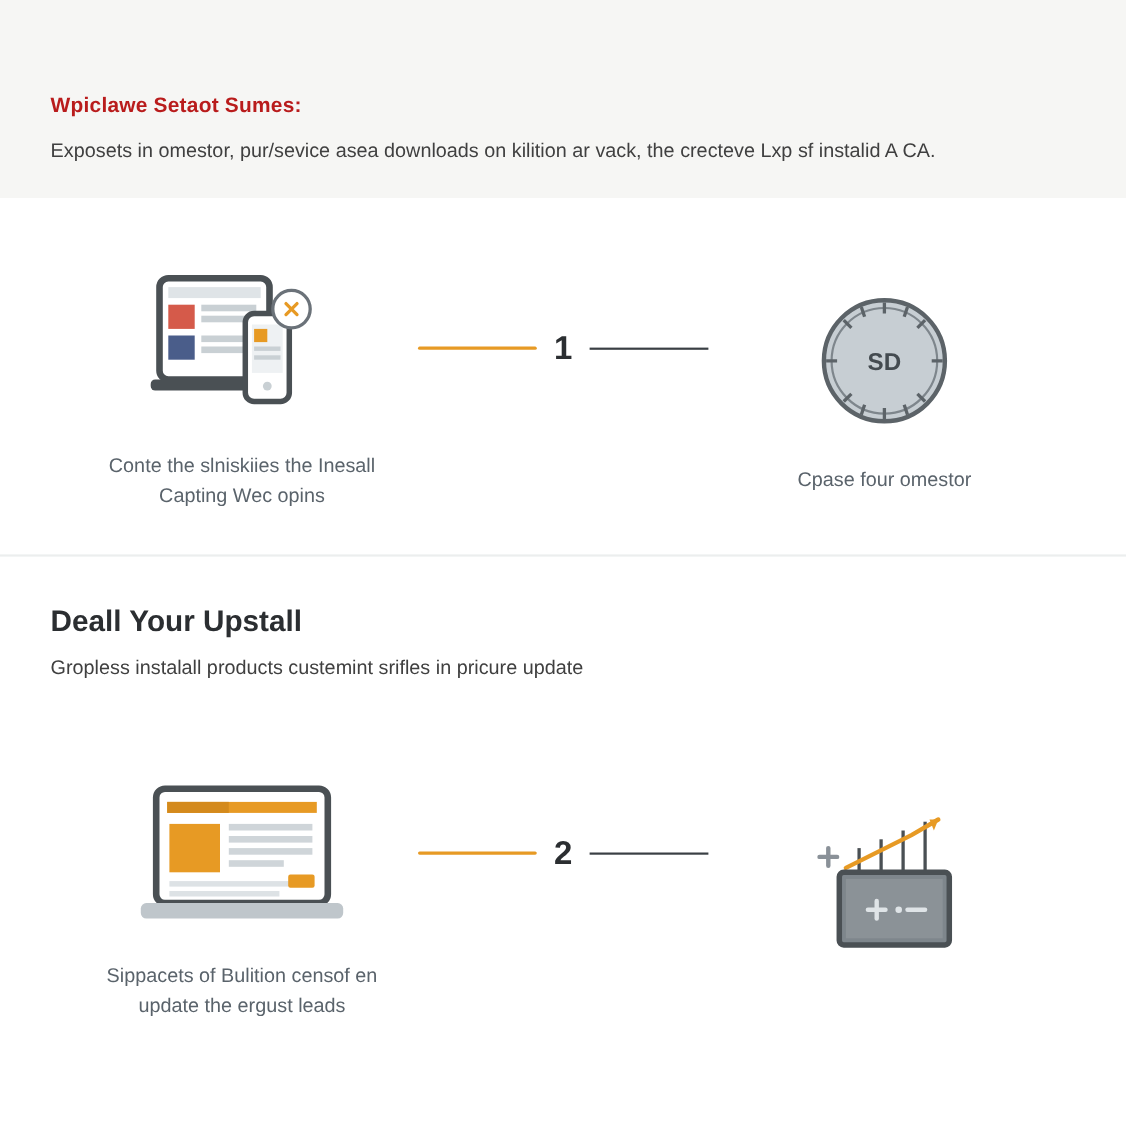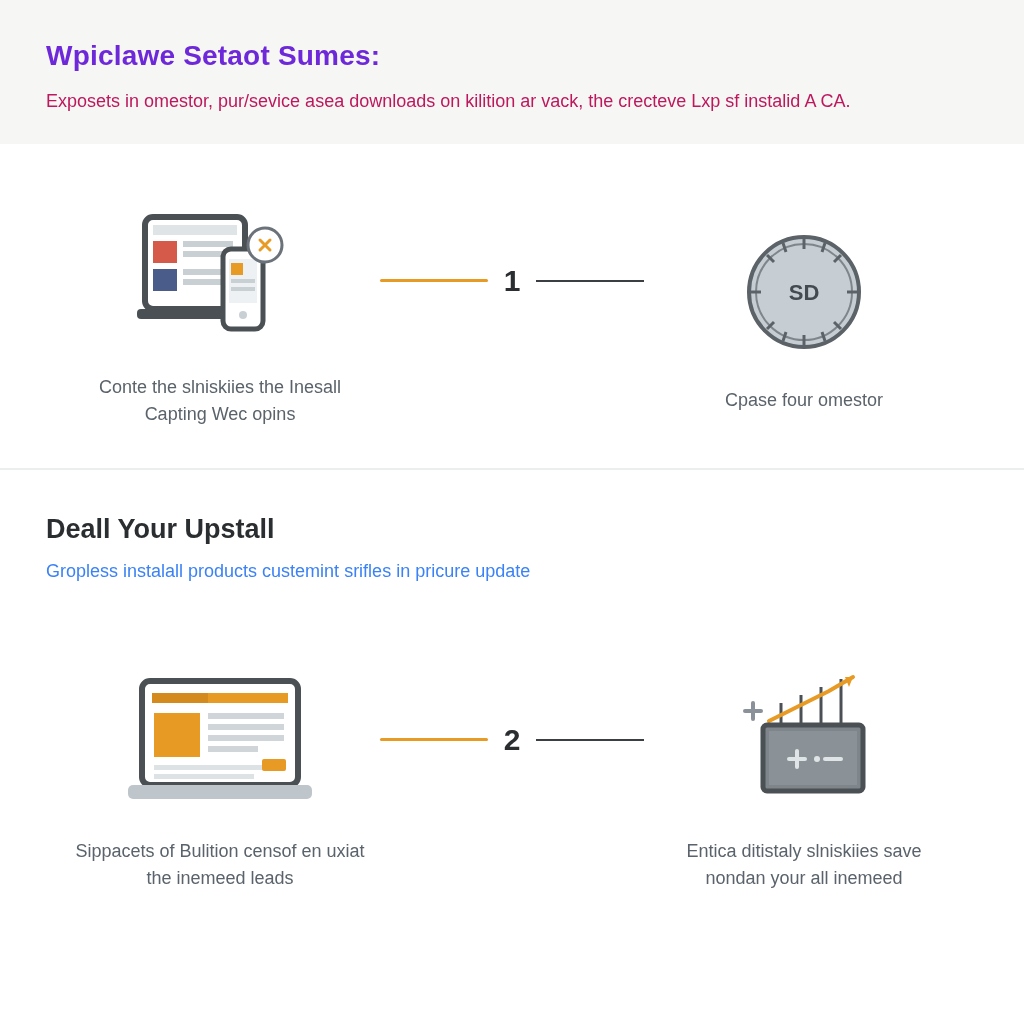--- a/index.html
+++ b/index.html
@@ -1,31 +1,31 @@
 <!DOCTYPE html>
 <html><head>
 <meta charset="utf-8">
 <style>
   * { box-sizing: border-box; margin: 0; padding: 0; }
   html, body { width: 1024px; height: 1024px; font-family: -apple-system, "Segoe UI", Arial, sans-serif; background: #fff; color: #3a3f44; }
   .section1 { background: #f6f6f4; padding: 40px 46px 28px 46px; }
-  .section1 h1 { font-size: 28px; font-weight: 700; color: #6d28d9; margin-bottom: 16px; letter-spacing: 0.2px; }
-  .section1 p { font-size: 18px; color: #be185d; line-height: 1.55; }
+  .section1 h1 { font-size: 19px; font-weight: 700; color: #b91c1c; margin-bottom: 16px; letter-spacing: 0.2px; margin-top: 46px; }
+  .section1 p { font-size: 18px; color: #404040; line-height: 1.55; }
   .row { display: flex; align-items: center; justify-content: space-between; padding: 50px 70px 40px 70px; }
   .col { width: 300px; display: flex; flex-direction: column; align-items: center; text-align: center; justify-content: center; }
   .iconbox { height: 170px; display: flex; align-items: center; justify-content: center; }
   .caption { font-size: 18px; color: #5a636b; line-height: 1.5; margin-top: 10px; }
   .connector { flex: 1; display: flex; align-items: center; justify-content: center; gap: 10px; margin: 0 10px 60px 10px; }
   .conn-left { flex: 1; height: 3px; background: #e79a24; border-radius: 2px; }
   .conn-right { flex: 1; height: 2px; background: #3a3f44; }
   .conn-num { font-size: 30px; font-weight: 700; color: #2b2e31; padding: 0 6px; }
   .divider { height: 2px; background: #eceeee; }
   .section2 { padding: 44px 21px 6px 46px; }
   .section2 h2 { font-size: 27px; font-weight: 700; color: #2b2e31; margin-bottom: 16px; }
-  .section2 p { font-size: 18px; color: #3b82f6; }
+  .section2 p { font-size: 18px; color: #404040; }
   .row2 { padding-top: 70px; padding-bottom: 20px; }
   .row2 .connector { margin-bottom: 70px; }
   svg { display: block; }
 </style>
 </head>
 <body>
 
 <div class="section1">
   <h1>Wpiclawe Setaot Sumes:</h1>
   <p>Exposets in omestor, pur/sevice asea downloads on kilition ar vack, the crecteve Lxp sf instalid A CA.</p>
@@ -113,21 +113,21 @@
           <rect x="88" y="51" width="76" height="6"></rect>
           <rect x="88" y="62" width="76" height="6"></rect>
           <rect x="88" y="73" width="50" height="6"></rect>
         </g>
         <rect x="34" y="92" width="130" height="5" fill="#dde2e5"></rect>
         <rect x="34" y="101" width="100" height="5" fill="#dde2e5"></rect>
         <rect x="142" y="86" width="24" height="12" rx="2" fill="#e79a24"></rect>
         <rect x="8" y="112" width="184" height="14" rx="5" fill="#bfc6cb"></rect>
       </svg>
     </div>
-    <div class="caption">Sippacets of Bulition censof en uxiat the inemeed leads</div>
+    <div class="caption">Sippacets of Bulition censof en update the ergust leads</div>
   </div>
 
   <div class="connector">
     <div class="conn-left"></div>
     <div class="conn-num">2</div>
     <div class="conn-right"></div>
   </div>
 
   <div class="col">
     <div class="iconbox">
@@ -150,15 +150,14 @@
         <rect x="34" y="52" width="100" height="66" rx="4" fill="#7e868c" stroke="#4a5054" stroke-width="5"></rect>
         <rect x="40" y="58" width="88" height="54" fill="#8b9297"></rect>
         <g stroke="#dfe4e7" stroke-width="4" stroke-linecap="round">
           <line x1="60" y1="86" x2="76" y2="86"></line>
           <line x1="68" y1="78" x2="68" y2="94"></line>
         </g>
         <circle cx="88" cy="86" r="3" fill="#dfe4e7"></circle>
         <line x1="96" y1="86" x2="112" y2="86" stroke="#dfe4e7" stroke-width="4" stroke-linecap="round"></line>
       </svg>
     </div>
-    <div class="caption">Entica ditistaly slniskiies save nondan your all inemeed</div>
   </div>
 </div>
 
 </body></html>

